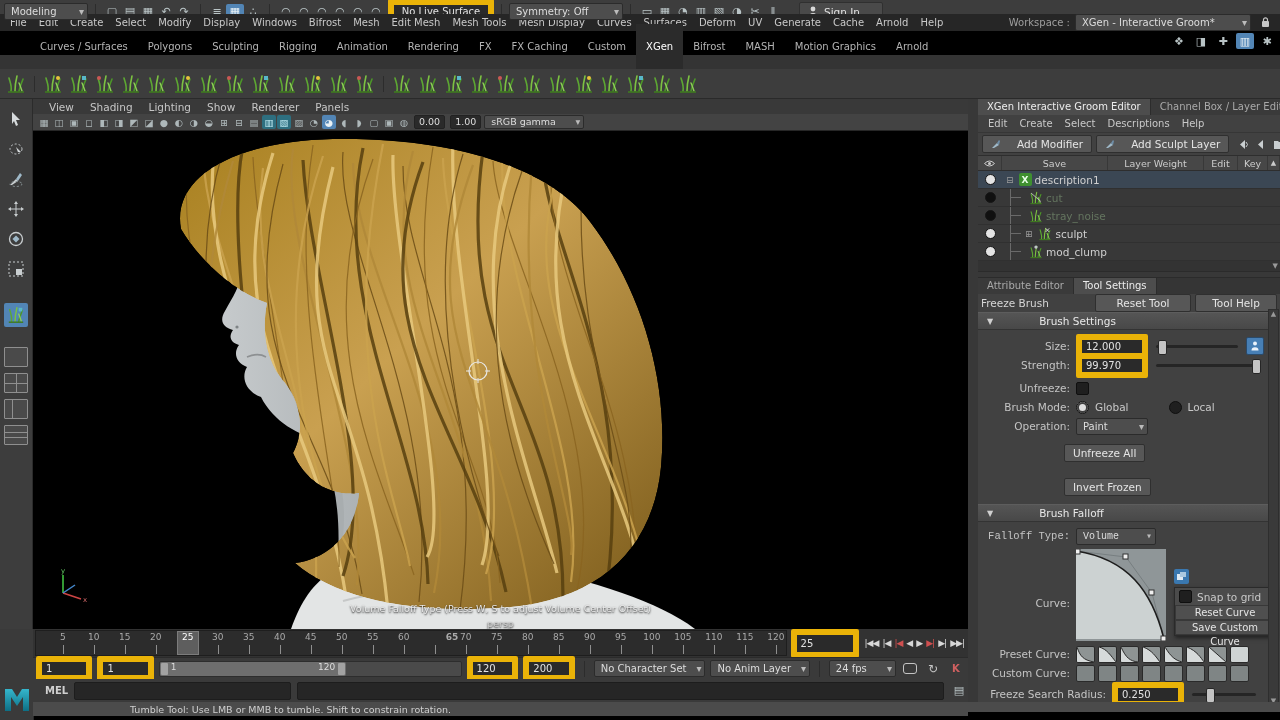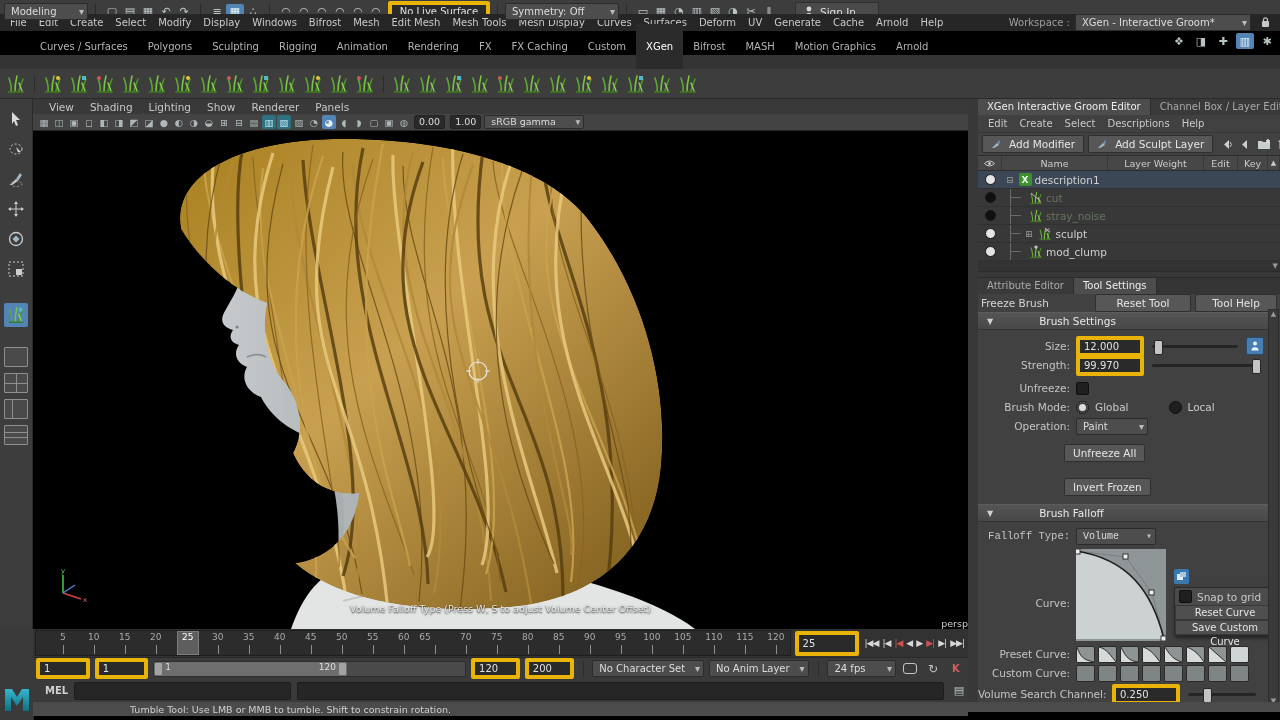--- a/index.html
+++ b/index.html
@@ -41,30 +41,30 @@
   #viewport{left:33px;top:99px;width:935px;height:529px;background:#000;}
   #vp-menus{height:15px;background:#393939;display:flex;align-items:center;padding-left:8px;}
   .vp-menu{padding:0 8px;font-size:10.5px;color:#c6c6c6;}
   #vp-icons{height:16px;background:#434343;display:flex;align-items:center;gap:1px;padding-left:4px;border-bottom:1px solid #262626;}
   .vp-ic{min-width:14px;height:14px;display:inline-flex;align-items:center;justify-content:center;font-size:9.5px;color:#aeb8ba;border-radius:2px;}
   .vp-ic.active{background:#2e6f80;color:#bfeaf2;}
   .vp-ic.activeblue{background:#5285b5;color:#eaf2f6;}
   .vp-num{background:#2a2a2a;border:1px solid #222;border-radius:2px;color:#ddd;padding:0 4px;height:12px;line-height:12px;font-size:9.5px;margin:0 2px;}
   #vp-canvas{position:relative;width:935px;height:498px;background:#000;overflow:hidden;}
   #vp-hint{position:absolute;left:0;right:0;top:472px;text-align:center;color:#e8e8e8;font-size:9.5px;text-shadow:0 1px 2px #000;}
-  #vp-cam{position:absolute;left:0;right:0;top:487px;text-align:right;color:#cfcfcf;font-size:9.5px;text-shadow:0 1px 2px #000;}
+  #vp-cam{position:absolute;left:0;right:0;top:487px;text-align:center;color:#cfcfcf;font-size:9.5px;text-shadow:0 1px 2px #000;}
   
   #splitter{left:968px;top:99px;width:10px;height:613px;background:#383838;}
   #rightpanel{left:978px;top:99px;width:302px;height:613px;background:#414141;box-sizing:border-box;}
   #ge-tabs{display:flex;height:16px;background:#353535;}
   .ptab{padding:0 9px;height:16px;line-height:16px;font-size:10px;color:#a9a9a9;background:#3a3a3a;border-right:1px solid #2c2c2c;white-space:nowrap;}
   .ptab.active{background:#4d4d4d;color:#ececec;}
   #ge-menus{display:flex;height:17px;align-items:center;background:#414141;border-bottom:1px solid #363636;padding-left:4px;}
   #ge-actions{display:flex;align-items:center;height:20px;gap:4px;padding:1px 4px;}
-  .btn{display:inline-flex;align-items:center;gap:8px;background:#575757;border:1px solid #2f2f2f;border-radius:2px;
+  .btn{display:inline-flex;align-items:center;gap:16px;background:#575757;border:1px solid #2f2f2f;border-radius:2px;
        color:#e4e4e4;padding:0 8px;height:16px;line-height:16px;font-size:10.5px;white-space:nowrap;}
   .mini-ic{width:15px;height:14px;display:inline-flex;align-items:center;justify-content:center;color:#c9ced0;font-size:10px;}
   .thead{display:flex;height:14px;background:#474747;border-top:1px solid #2e2e2e;border-bottom:1px solid #2e2e2e;
          font-size:9.5px;color:#ccc;align-items:center;}
   .thead .c{border-right:1px solid #383838;height:100%;display:flex;align-items:center;justify-content:center;box-sizing:border-box;}
   #ge-tree{height:100px;overflow:hidden;background:#333;position:relative;}
   .trow{display:flex;align-items:center;height:17px;background:#383838;border-bottom:1px solid #303030;font-size:10.5px;color:#cfcfcf;}
   .trow.desc{background:#3b4754;}
   .trow.sel{background:#4f87b2;color:#1d4747;}
   .trow.muted{color:#64755f;}
@@ -76,21 +76,21 @@
   .xbadge{width:13px;height:13px;background:#3f9030;border-radius:2px;color:#eaffea;font-size:9px;font-weight:bold;
           display:inline-flex;align-items:center;justify-content:center;margin:0 3px;}
   .splitbar{height:5px;background:#383838;border-top:1px solid #2b2b2b;border-bottom:1px solid #2b2b2b;}
   #ts-toolrow{display:flex;align-items:center;height:18px;padding:0 3px;gap:4px;}
   .sect{height:16px;background:linear-gradient(#555,#484848);border-top:1px solid #5d5d5d;border-bottom:1px solid #333;
         display:flex;align-items:center;color:#e8e8e8;font-size:10.5px;font-weight:bold;}
   .sect .tri{margin:0 6px 0 9px;color:#d0d0d0;font-size:8px;}
   .sect .st{margin-left:40px;font-weight:normal;color:#e8e8e8;}
   .ts-row{display:flex;align-items:center;height:16px;margin:3px 6px 3px 0;}
   .ts-label{width:92px;text-align:right;margin-right:6px;color:#c4c4c4;white-space:nowrap;}
-  .field{background:#2a2a2a;border:4px solid #eab308;border-radius:2px;color:#e2e2e2;padding:0 4px;height:13px;line-height:13px;font-size:10px;}
+  .field{background:#2a2a2a;border:6px solid #eab308;border-radius:2px;color:#e2e2e2;padding:0 4px;height:13px;line-height:13px;font-size:10px;}
   .sl-track{position:relative;height:3px;background:#252525;border-radius:2px;flex:1;margin:0 8px;align-self:center;}
   .sl-handle{position:absolute;top:-5px;width:7px;height:13px;background:#c4c4c4;border:1px solid #262626;border-radius:2px;}
   .cb{width:11px;height:11px;background:#1f1f1f;border:1px solid #0f0f0f;border-radius:2px;}
   .radio{width:11px;height:11px;border-radius:50%;background:#1f1f1f;border:1px solid #0f0f0f;}
   .radio.sel{background:#dedede;box-shadow:inset 0 0 0 2px #3f3f3f;}
   .thumb{width:17px;height:15px;border:1px solid #2a2a2a;border-radius:2px;overflow:hidden;background:#8e9494;}
   .thumb.plain{background:#7f8585;}
   #ts-scrollbar{position:absolute;right:1px;top:210px;bottom:6px;width:9px;background:#3a3a3a;border:1px solid #2e2e2e;
                 display:flex;flex-direction:column;align-items:center;justify-content:space-between;font-size:7px;color:#9a9a9a;}
   #curveblock{position:relative;height:96px;}
@@ -691,21 +691,21 @@
           </span>
         </span>
     </div>
     <div class="thead" id="ge-thead">
         <span class="c" style="width: 24px;">
           <svg width="11" height="7" viewBox="0 0 11 7">
             <path d="M0.5,3.5 Q5.5,-1.5 10.5,3.5 Q5.5,8.5 0.5,3.5 Z" fill="none" stroke="#ccc"></path>
             <circle cx="5.5" cy="3.5" r="1.5" fill="#ccc"></circle>
           </svg>
         </span>
-        <span class="c" style="flex: 1 1 0%;">Name</span>
+        <span class="c" style="flex: 1 1 0%;">Save</span>
         <span class="c" style="width: 96px;">Layer Weight</span>
         <span class="c" style="width: 34px;">Edit</span>
         <span class="c" style="width: 30px;">Key</span>
         <span class="c" style="width: 12px; font-size: 7px;">▲</span>
       </div>
     <div id="ge-tree">
         <div class="trow desc">
           <span class="eye">
             <span class="dot on"></span>
           </span>
@@ -921,21 +921,21 @@
             <span class="thumb plain"></span>
             <span class="thumb plain"></span>
             <span class="thumb plain"></span>
             <span class="thumb plain"></span>
             <span class="thumb plain"></span>
             <span class="thumb plain"></span>
           </span>
       </div>
       <div id="value-sliders">
           <div class="ts-row" style="margin: 5px 6px 5px 0px;">
-            <span class="ts-label" style="width: 128px;">Volume Search Channel:</span>
+            <span class="ts-label" style="width: 128px;">Freeze Search Radius:</span>
             <span class="field" style="width: 52px;">0.250</span>
             <span class="sl-track">
               <span class="sl-handle" style="left: calc(28% - 4px);"></span>
             </span>
           </div>
           <div class="ts-row" style="margin: 5px 6px 5px 0px;">
             <span class="ts-label" style="width: 128px;">Volume Center Offset:</span>
             <span class="field" style="width: 52px;">0.00</span>
             <span class="sl-track">
               <span class="sl-handle" style="left: calc(57% - 4px);"></span>
@@ -973,21 +973,21 @@
         <span class="tick-label" style="left: 243.8px;">40</span>
         <span class="tick" style="left: 243.8px;"></span>
         <span class="tick-label" style="left: 274.8px;">45</span>
         <span class="tick" style="left: 274.8px;"></span>
         <span class="tick-label" style="left: 305.8px;">50</span>
         <span class="tick" style="left: 305.8px;"></span>
         <span class="tick-label" style="left: 336.8px;">55</span>
         <span class="tick" style="left: 336.8px;"></span>
         <span class="tick-label" style="left: 367.8px;">60</span>
         <span class="tick" style="left: 367.8px;"></span>
-        <span class="tick-label" style="left: 389px;">65</span>
+        <span class="tick-label" style="left: 416px; font-weight: bold;">65</span>
         <span class="tick" style="left: 398.8px;"></span>
         <span class="tick-label" style="left: 429.8px;">70</span>
         <span class="tick" style="left: 429.8px;"></span>
         <span class="tick-label" style="left: 460.8px;">75</span>
         <span class="tick" style="left: 460.8px;"></span>
         <span class="tick-label" style="left: 491.8px;">80</span>
         <span class="tick" style="left: 491.8px;"></span>
         <span class="tick-label" style="left: 522.8px;">85</span>
         <span class="tick" style="left: 522.8px;"></span>
         <span class="tick-label" style="left: 553.8px;">90</span>

